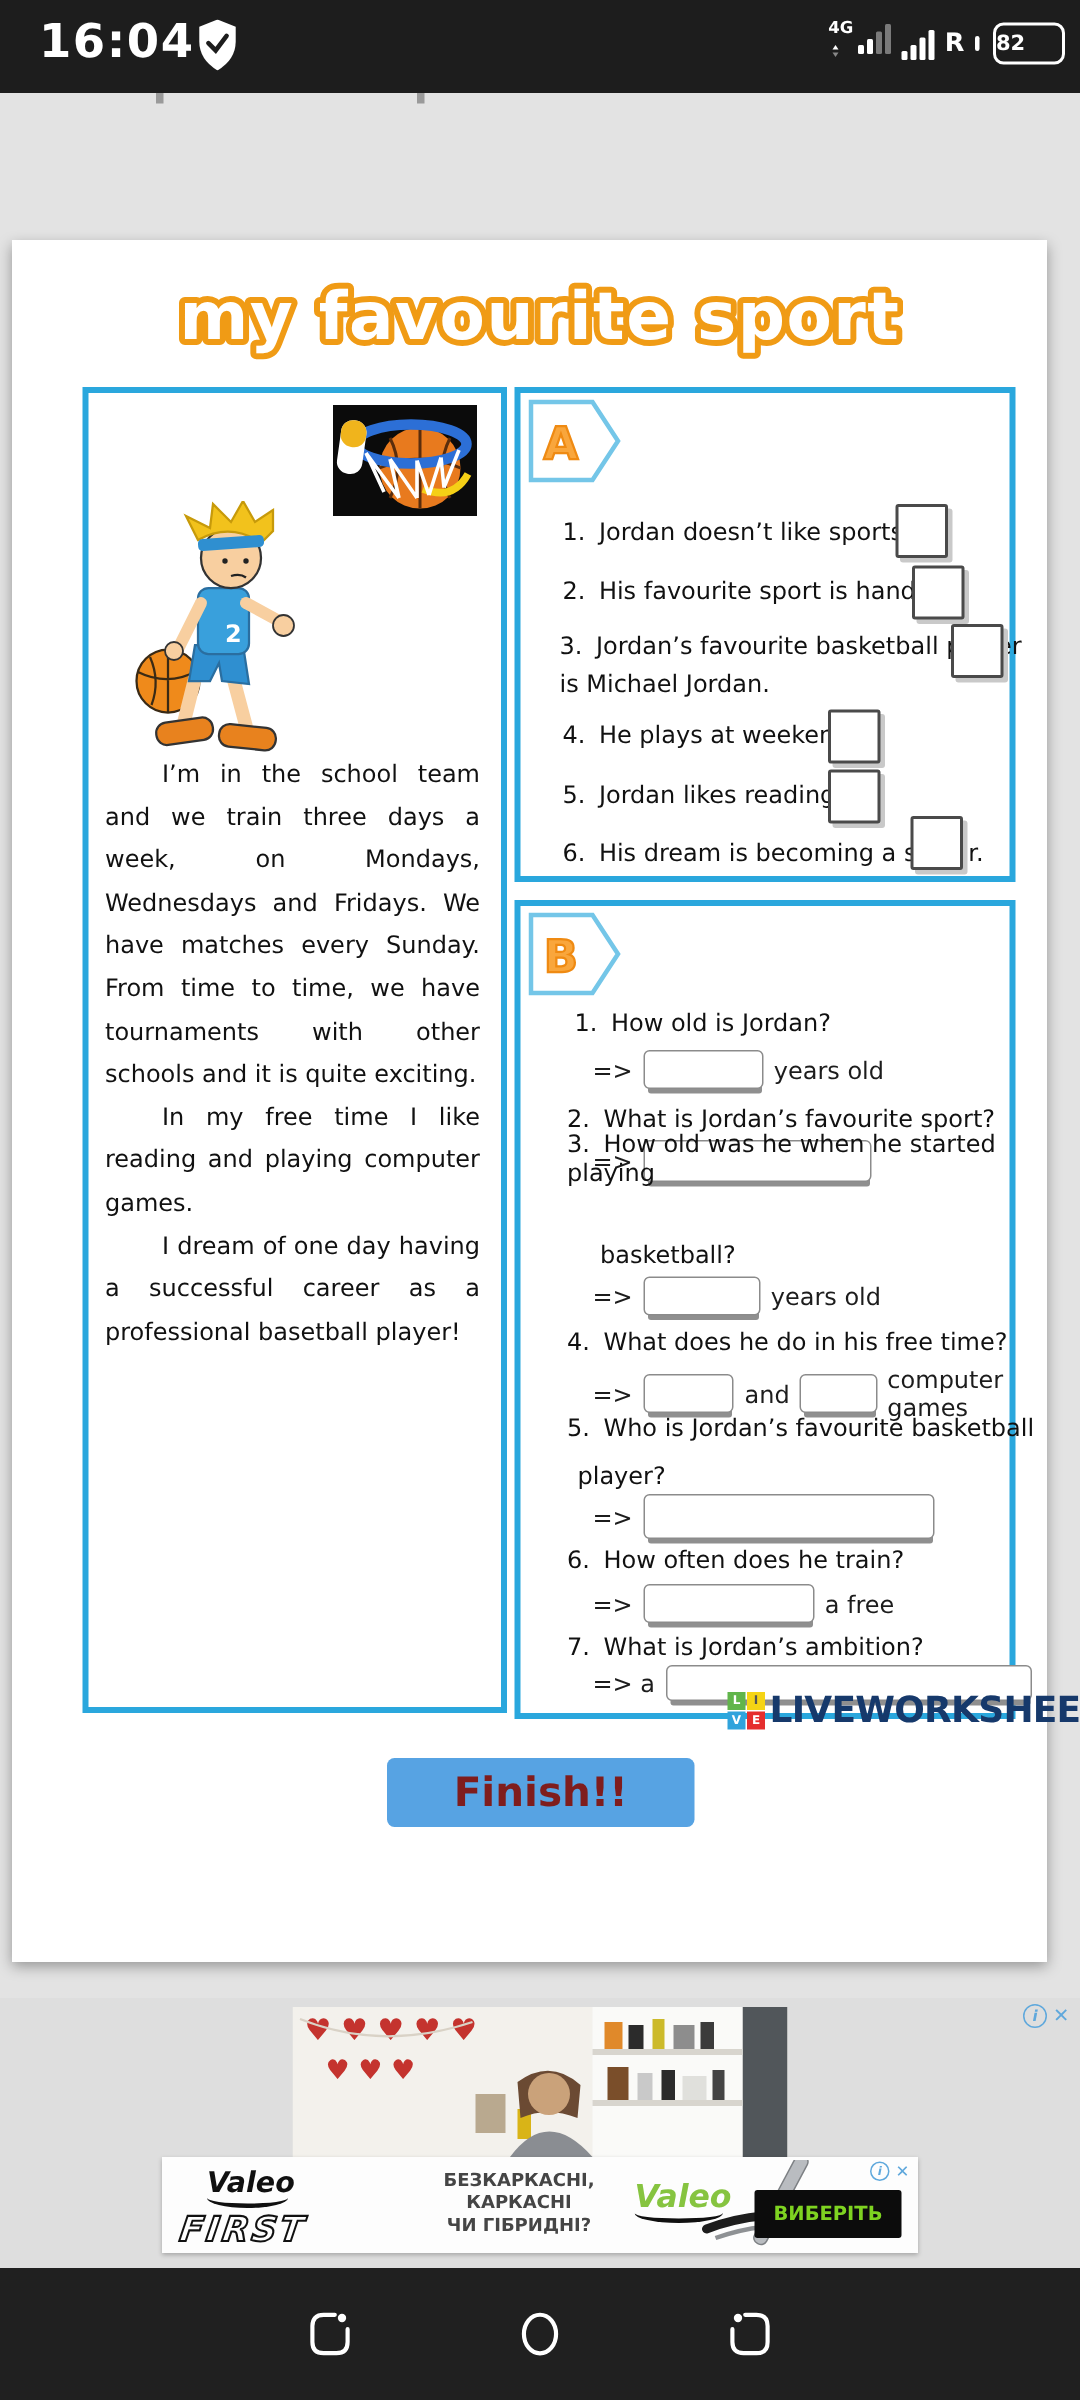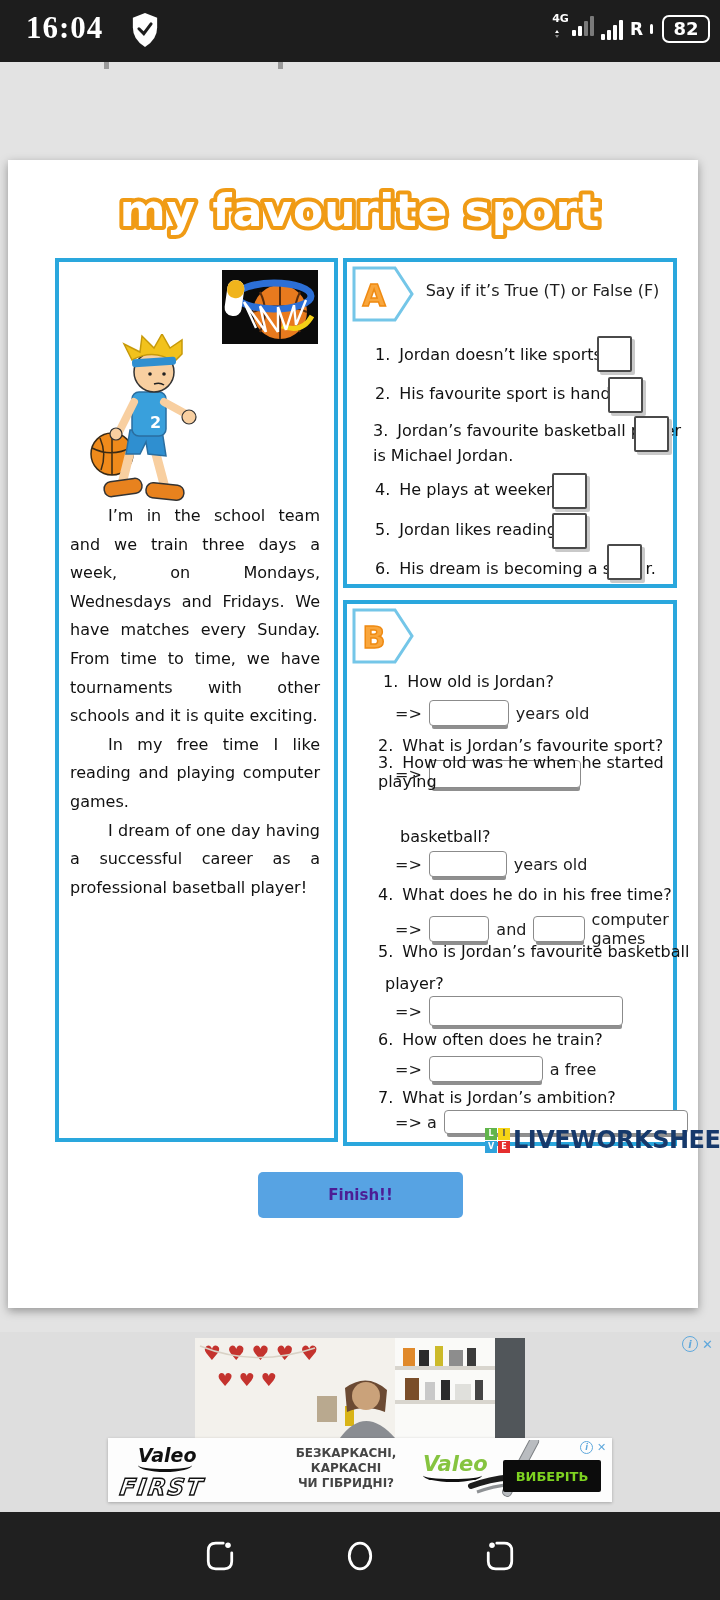--- a/index.html
+++ b/index.html
@@ -2,28 +2,28 @@
 <html><head>
 <meta charset="utf-8">
 <style>
   html,body{margin:0;padding:0;background:#555;}
   .screen{position:relative;width:720px;height:1600px;background:#e3e3e3;overflow:hidden;
           font-family:"DejaVu Sans",sans-serif;color:#1c1c1c;}
   .abs{position:absolute;}
 
   
   .statusbar{left:0;top:0;width:720px;height:62px;background:#1d1d1d;color:#fff;}
-  .sb-time{left:26px;top:10px;font-size:31px;font-weight:bold;letter-spacing:1px;font-family:Liberation Serif, serif;}
+  .sb-time{left:26px;top:10px;font-size:31px;font-weight:bold;letter-spacing:1px;}
   .sb-right{right:10px;top:14px;display:flex;align-items:center;gap:7px;}
   .sig{display:flex;align-items:flex-end;gap:2px;height:22px;}
   .sig i{display:block;width:4px;background:#fff;border-radius:1px;}
   .netlbl{font-size:11px;font-weight:bold;line-height:10px;text-align:center;}
   .roam{font-size:17px;font-weight:bold;}
   .batt{width:44px;height:24px;border:2.5px solid #fff;border-radius:7px;display:flex;
-        align-items:center;justify-content:center;font-size:18px;font-weight:bold;}
+        align-items:center;justify-content:flex-start;font-size:14px;font-weight:bold;}
   .battcap{width:3px;height:10px;background:#fff;border-radius:2px;margin-right:2px;}
 
   
   .card{left:8px;top:160px;width:690px;height:1148px;background:#fff;
         box-shadow:0 3px 9px rgba(0,0,0,.35);}
   .panel{border:4px solid #2aa7dd;background:#fff;}
   .badge{width:62px;height:56px;}
   .qnum{margin-right:9px;}
   .qtext,.qnum{font-size:16px;color:#111;}
   .tf-box{width:31px;height:32px;background:#fff;border:2px solid #4a4a4a;border-radius:2px;
@@ -32,21 +32,21 @@
   .inp{display:inline-block;height:24px;background:#fff;border:1.5px solid #8b8b8b;
        border-radius:4px;box-shadow:1px 5px 0 -2px #8f8f8f;}
   .passage p{margin:0;font-size:16px;line-height:28.6px;text-align:justify;text-indent:38px;color:#111;}
 
   
   .brand{display:flex;align-items:center;gap:3px;}
   .sqgrid{display:grid;grid-template-columns:12px 12px;grid-template-rows:12px 12px;gap:1px;}
   .sq{color:#fff;font-size:8px;font-weight:bold;display:flex;align-items:center;justify-content:center;}
   .brandname{font-size:24px;font-weight:bold;color:#16396b;letter-spacing:-0.5px;}
   .finish{left:258px;top:1172px;width:205px;height:46px;background:#57a3e3;border-radius:5px;
-          color:#4c1d95;font-size:15px;font-weight:bold;display:flex;align-items:center;
+          color:#7f1d1d;font-size:27px;font-weight:bold;display:flex;align-items:center;
           justify-content:center;cursor:pointer;text-align:center;}
 
   
   .adstrip{left:0;top:1332px;width:720px;height:180px;background:#dedede;}
   .adchoice{display:flex;gap:4px;color:#5fa8dc;font-size:13px;align-items:center;}
   .adinfo{width:14px;height:14px;border:1.5px solid #5fa8dc;border-radius:50%;font-size:10px;
           display:flex;align-items:center;justify-content:center;font-style:italic;font-weight:bold;}
   .banner{left:108px;top:1438px;width:504px;height:64px;background:#fdfdfd;box-shadow:0 1px 3px rgba(0,0,0,.25);}
   .valeo{font-style:italic;font-weight:bold;color:#101010;display:inline-block;}
   .swoosh{display:block;height:5px;border-bottom:3px solid #101010;
@@ -152,21 +152,20 @@
     <p>I’m in the school team and we train three days a week, on Mondays, Wednesdays and Fridays. We have matches every Sunday. From time to time, we have tournaments with other schools and it is quite exciting.</p>
     <p>In my free time I like reading and playing computer games.</p>
     <p>I dream of one day having a successful career as a professional basetball player!</p>
   </div>
 
   <div class="abs panel" style="left:343px;top:258px;width:326px;height:322px"></div>
   <svg class="abs badge" style="left:352px;top:266px" viewBox="0 0 62 56">
     <polygon points="2,2 43,2 60,28 43,54 2,54" fill="#fff" stroke="#74c6e8" stroke-width="3"></polygon>
     <text x="22" y="40" text-anchor="middle" font-family="DejaVu Sans" font-size="30" font-weight="bold" fill="#f9a63c" stroke="#ef8a12" stroke-width="1.5">A</text>
   </svg>
-  <div class="abs" style="left:415px;top:281px;width:255px;text-align:center;font-size:16px">Say if it’s True (T) or False (F)</div>
 
   <div class="abs" style="left:375px;top:345px">
     <span class="qnum">1.</span><span class="qtext">Jordan doesn’t like sports.</span>
   </div>
   <div class="abs tf-box" style="left:597px;top:336px"></div>
 
   <div class="abs" style="left:375px;top:384px">
     <span class="qnum">2.</span><span class="qtext">His favourite sport is handball.</span>
   </div>
   <div class="abs tf-box" style="left:608px;top:377px"></div>

